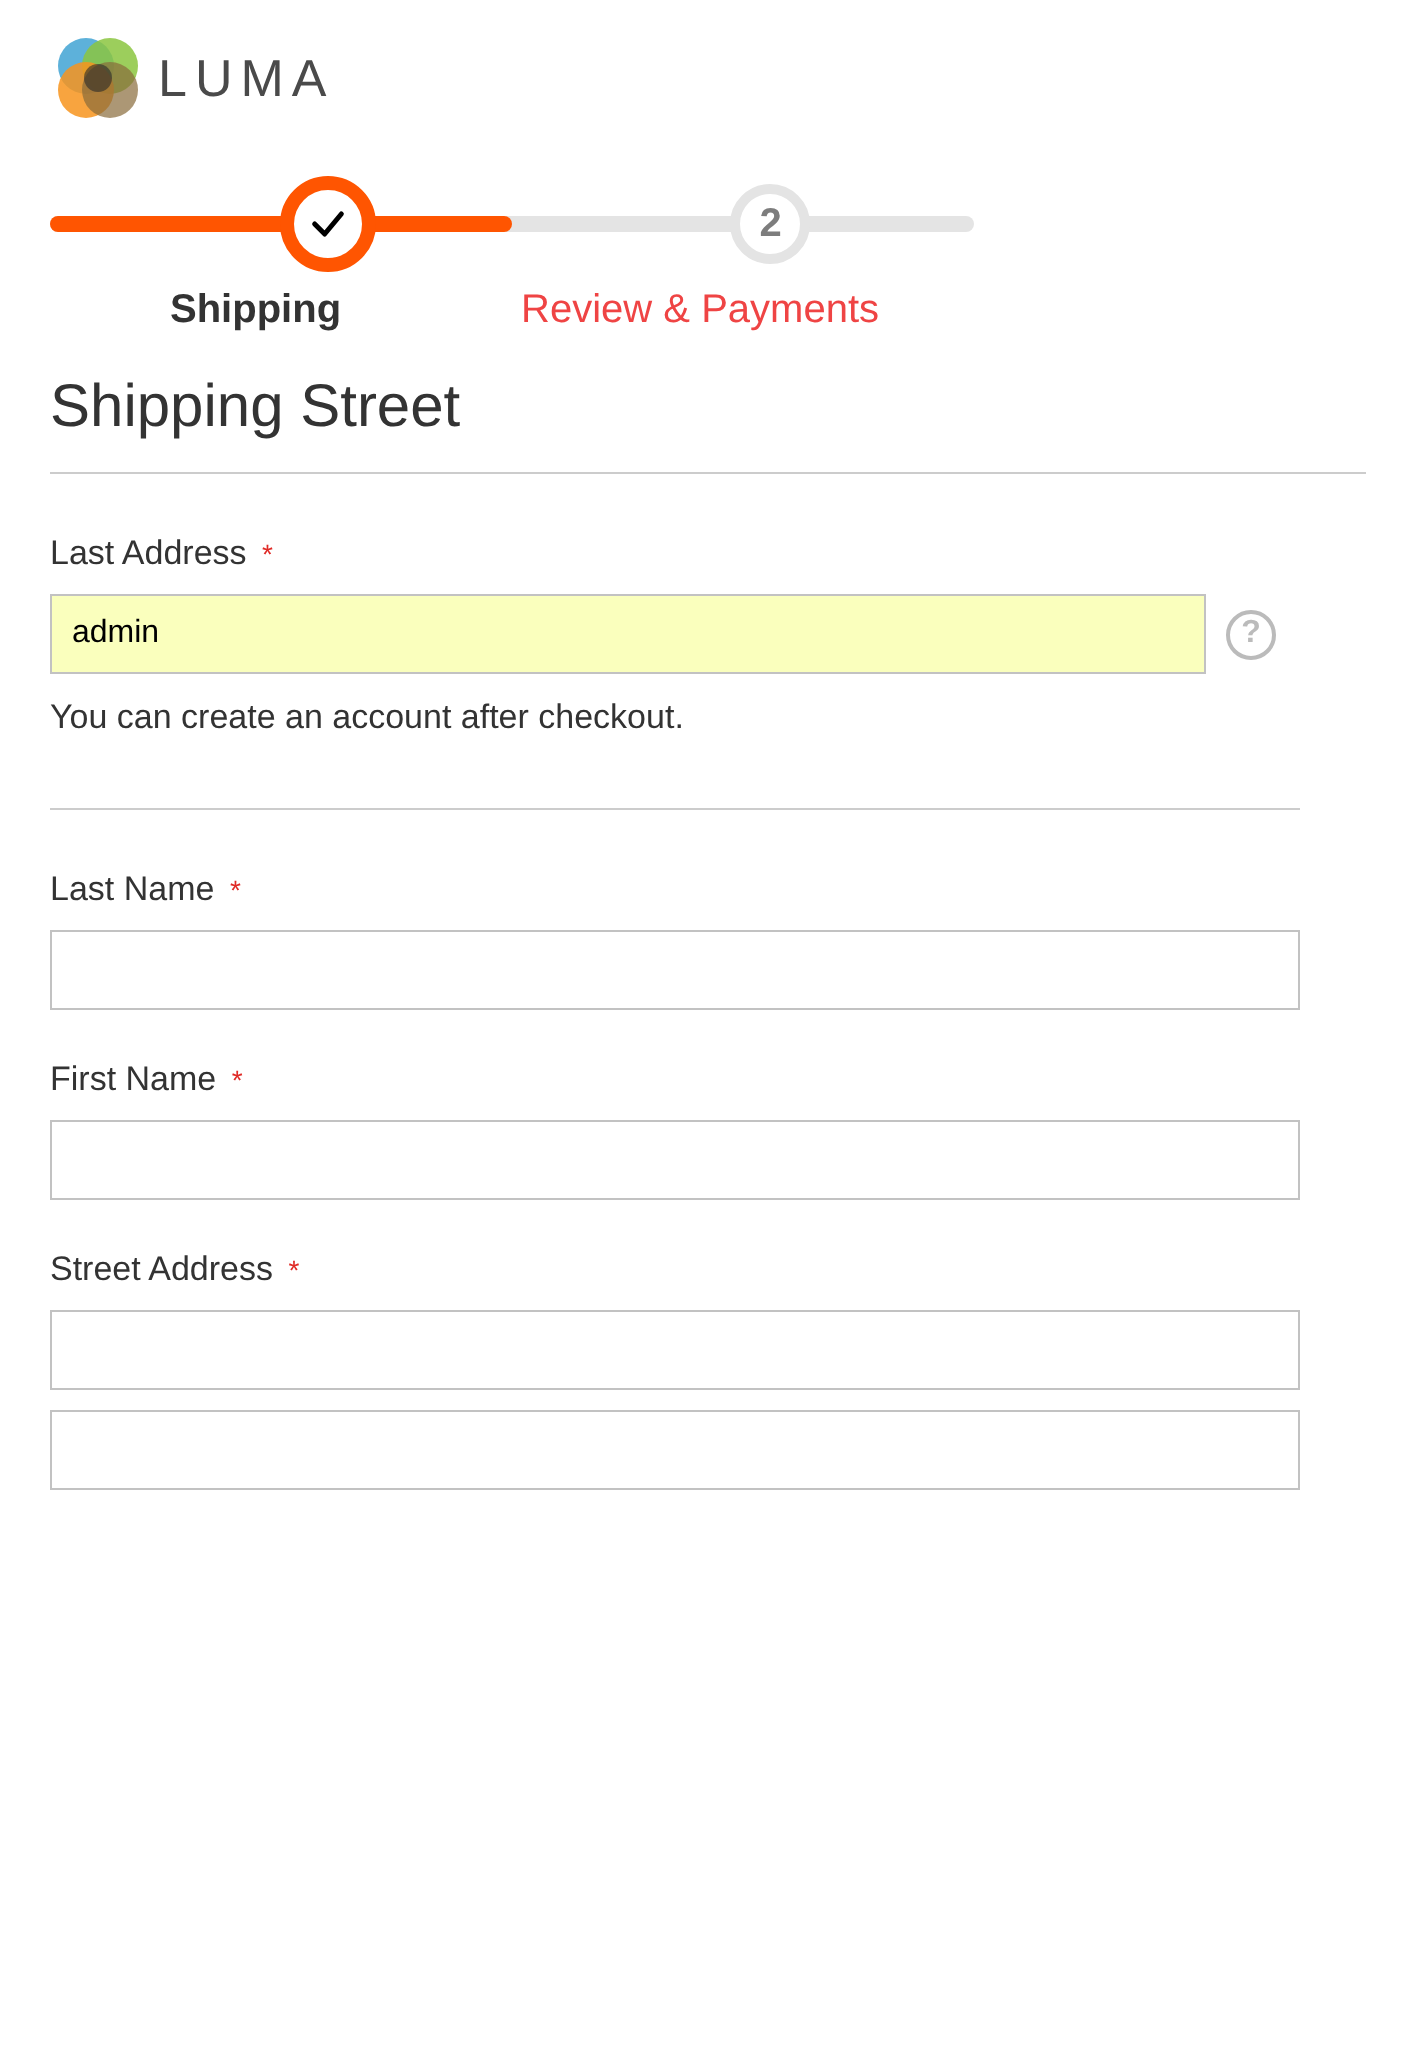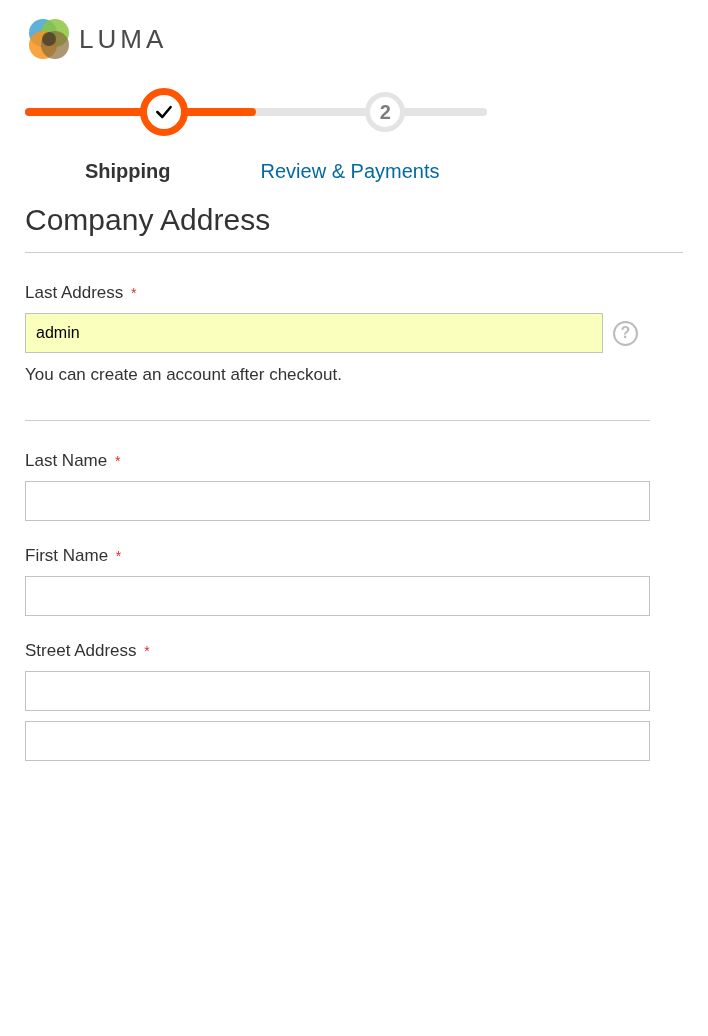--- a/index.html
+++ b/index.html
@@ -66,29 +66,29 @@
     .step-node.upcoming {
       left: 78%;
       background: #fff;
       border: 5px solid #e4e4e4;
       color: #7d7d7d;
       width: 40px; height: 40px;
     }
     .step-labels {
       display: flex;
       width: 462px;
-      margin-top: 44px;
+      margin-top: 28px;
       text-align: right;
     }
     .step-label {
       font-size: 20px;
       color: #333;
     }
     .step-label.shipping { font-weight: 600; margin-left: 60px; }
-    .step-label.review { color: #0369a1; font-weight: 300; margin-left: 90px; }
+    .step-label.review { color: #ef4444; font-weight: 300; margin-left: 90px; }
     .content { padding: 0 25px; }
     .section-title {
       font-size: 30px;
       font-weight: 300;
       color: #333;
       margin-top: 10px;
       margin-bottom: 15px;
     }
     .hr-main {
       border: none;
@@ -181,21 +181,21 @@
       <span>2</span>
     </div>
   </div>
   <div class="step-labels">
     <div class="step-label shipping">Shipping</div>
     <div class="step-label review">Review &amp; Payments</div>
   </div>
 </div>
 
 <div class="content">
-  <h1 class="section-title">Company Address</h1>
+  <h1 class="section-title">Shipping Street</h1>
   <hr class="hr-main">
 
   <div class="field-row">
     <label class="field-label">
       <span>Last Address</span>
       <span class="req">*</span>
     </label>
     <div class="email-row">
       <input type="text" class="text-input autofill" value="admin" style="">
       <div class="help-icon">?</div>

